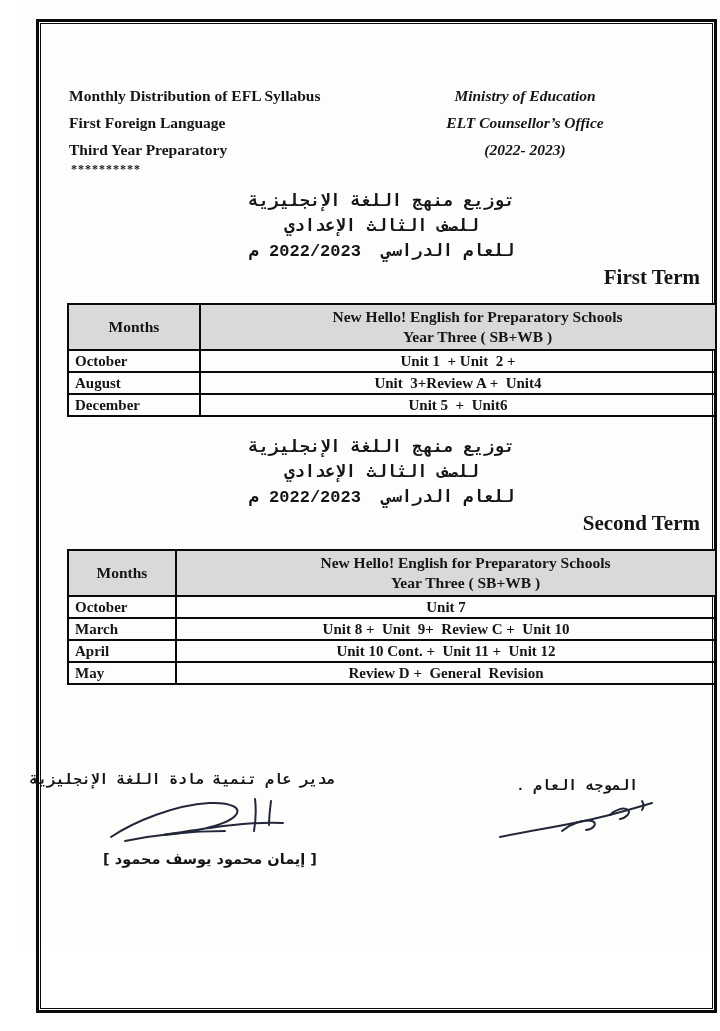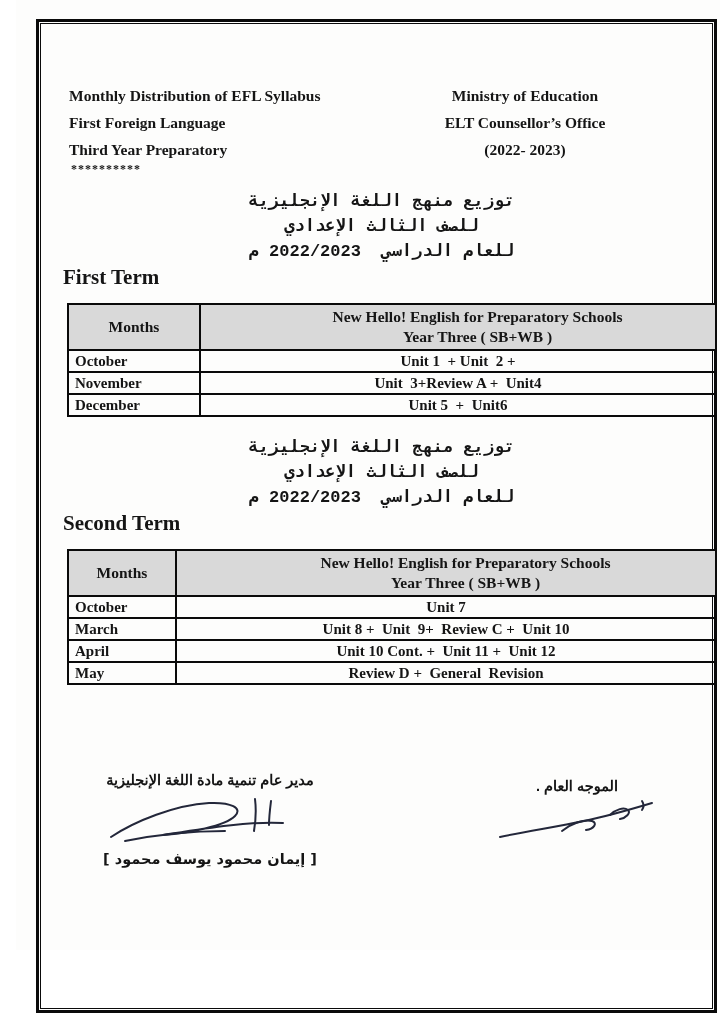--- a/index.html
+++ b/index.html
@@ -25,35 +25,35 @@
   .frame-inner {
     position: absolute;
     left: 1px; top: 1px; right: 1px; bottom: 1px;
     border: 1px solid #0a0a0a;
     padding: 58px 12px 0 22px;
   }
   
   .hdr { display: flex; justify-content: space-between; padding-right: 60px; }
   .hdr-col { display: flex; flex-direction: column; }
   .hdr-left { padding-left: 6px; }
-  .hdr-right { text-align: center; min-width: 230px; }
+  .hdr-right { text-align: center; min-width: 230px; font-style: italic; }
   .hdr-line {
     font-weight: bold; font-size: 15.5px; line-height: 27px;
     white-space: pre;
   }
   .stars { font-weight: bold; font-size: 12px; letter-spacing: 1px; line-height: 12px; padding-left: 2px; }
   
   .title-block { text-align: center; margin-top: 13px; }
   .ar-line {
     direction: rtl;
     font-weight: bold; font-size: 17px; line-height: 25px;
     font-family: Liberation Mono, monospace;
     white-space: pre;
   }
-  .term-label { font-weight: bold; font-size: 21px; line-height: 27px; text-align: left; }
+  .term-label { font-weight: bold; font-size: 21px; line-height: 27px; text-align: right; }
   
   table.dist {
     border-collapse: collapse;
     width: 650px;
     margin: 12px 0 0 4px;
     table-layout: fixed;
   }
   table.dist, table.dist th, table.dist td { border: 2px solid #0a0a0a; }
   table.dist th {
     background: #d9d9d9;
@@ -73,21 +73,21 @@
   .hdr-two-line { display: block; padding-left: 39px; }
   
   .sig-row {
     display: flex; justify-content: space-between;
     margin-top: 84px; padding: 0 28px 0 22px;
   }
   .sig-block { text-align: center; }
   .sig-title {
     direction: rtl;
     font-weight: bold; font-size: 14.5px; line-height: 22px;
-    font-family: Liberation Sans, sans-serif;
+    font-family: Liberation Mono, monospace;
     white-space: pre;
   }
   .sig-name {
     direction: rtl;
     font-weight: bold; font-size: 14.5px;
     font-family: "DejaVu Sans", "Liberation Serif", serif;
     margin-top: 4px;
   }
   .sig-left { width: 250px; }
   .sig-right { width: 190px; margin-top: 6px; }
@@ -134,21 +134,21 @@
               <span class="hdr-two-line">Year Three ( SB+WB )</span>
             </th>
           </tr>
         </thead>
         <tbody>
           <tr>
             <td class="month-cell">October</td>
             <td class="units-cell">Unit 1  + Unit  2 +</td>
           </tr>
           <tr>
-            <td class="month-cell">November</td>
+            <td class="month-cell">August</td>
             <td class="units-cell">Unit  3+Review A +  Unit4</td>
           </tr>
           <tr>
             <td class="month-cell">December</td>
             <td class="units-cell">Unit 5  +  Unit6</td>
           </tr>
         </tbody>
       </table>
 
       <div class="title-block" style="margin-top:18px;">

